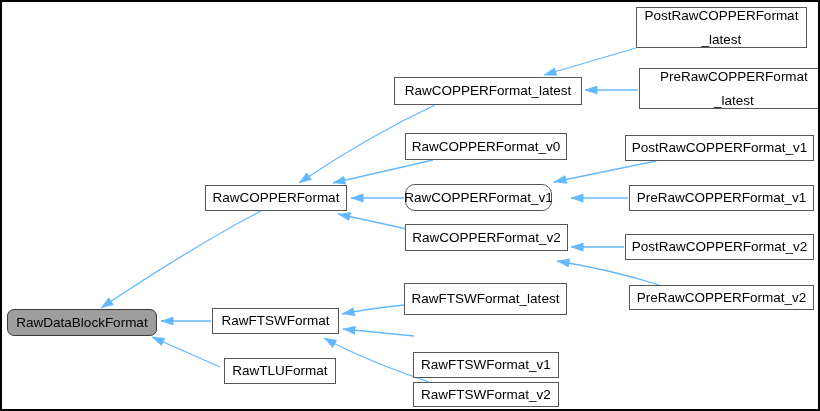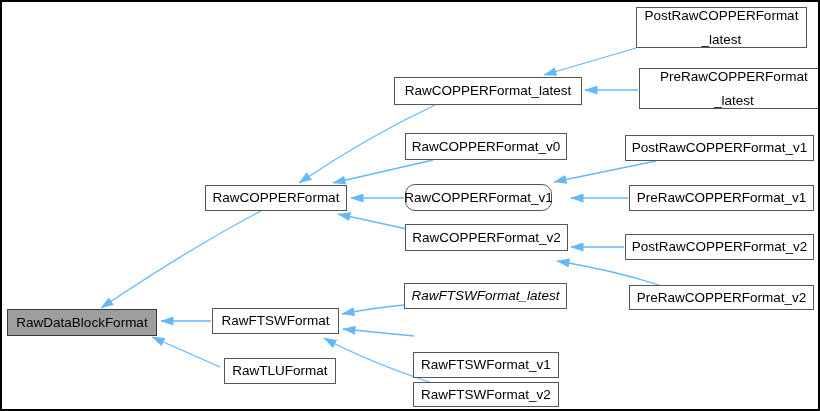--- a/index.html
+++ b/index.html
@@ -36,20 +36,21 @@
     justify-content: center;
     text-align: center;
     white-space: pre-line;
     cursor: pointer;
     z-index: 2;
   }
   .node.highlight {
     background: #9E9E9E;
     border-color: #3A3A3A;
     cursor: default;
+    border-radius: 7px;
   }
 </style>
 </head>
 <body>
 
 <div id="canvas">
 
   <svg class="edges" viewBox="0 0 816 407">
     <defs>
       <marker id="arrowhead" viewBox="0 0 13 9" refX="12.5" refY="4.5" markerWidth="13" markerHeight="9" markerUnits="userSpaceOnUse" orient="auto">
@@ -85,21 +86,21 @@
   <div class="node" style="left:222px; top:356px; width:112px; height:26px;">RawTLUFormat</div>
 
   <div class="node" style="left:392px; top:75px; width:188px; height:28px;">RawCOPPERFormat_latest</div>
 
   <div class="node" style="left:403px; top:131px; width:162px; height:27px;">RawCOPPERFormat_v0</div>
 
   <div class="node" style="left:403px; top:182px; width:147px; height:27px;border-radius:10px;">RawCOPPERFormat_v1</div>
 
   <div class="node" style="left:403px; top:222px; width:163px; height:27px;">RawCOPPERFormat_v2</div>
 
-  <div class="node" style="left:402px; top:281px; width:163px; height:26px;font-style:italic;">RawFTSWFormat_latest</div>
+  <div class="node" style="left:402px; top:281px; width:163px; height:32px;">RawFTSWFormat_latest</div>
 
   <div class="node" style="left:411px; top:330px; width:146px; height:26px;margin-top:20px;">RawFTSWFormat_v1</div>
 
   <div class="node" style="left:411px; top:380px; width:146px; height:25px;">RawFTSWFormat_v2</div>
 
   <div class="node" style="left:634px; top:5px; width:171px; height:41px;">PostRawCOPPERFormat
 _latest</div>
 
   <div class="node" style="left:637px; top:66px; width:190px; height:41px;">PreRawCOPPERFormat
 _latest</div>

